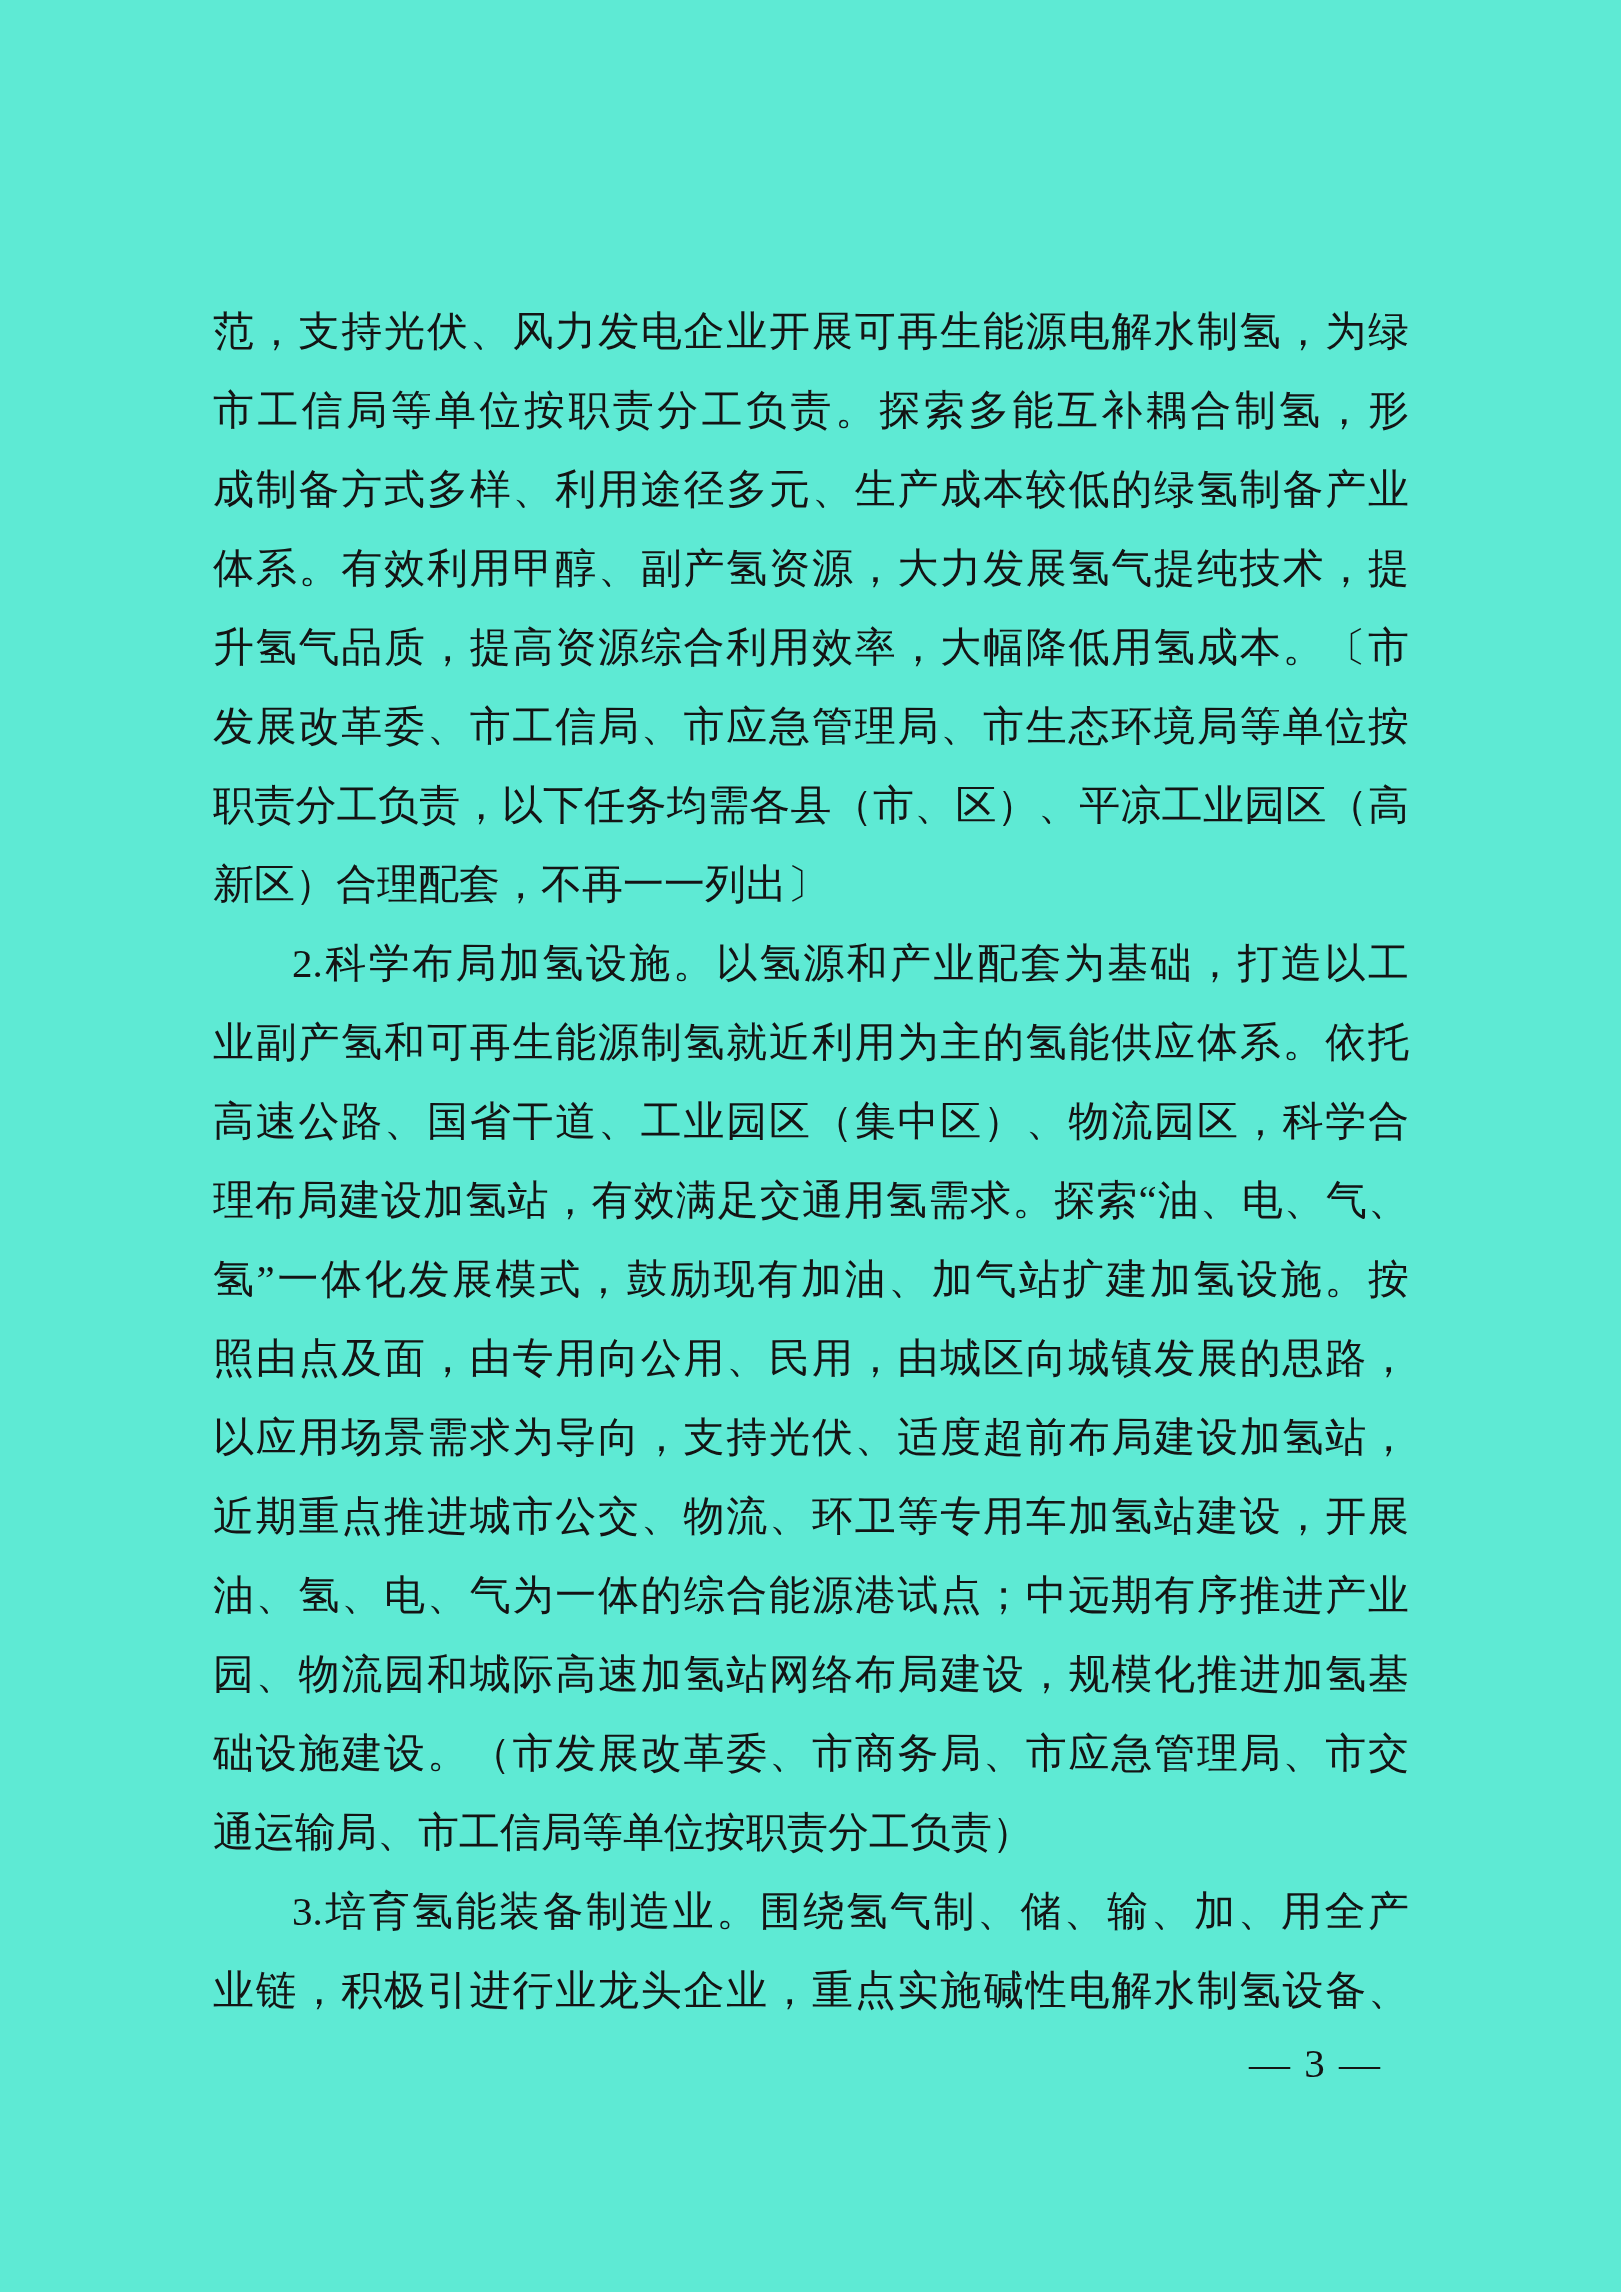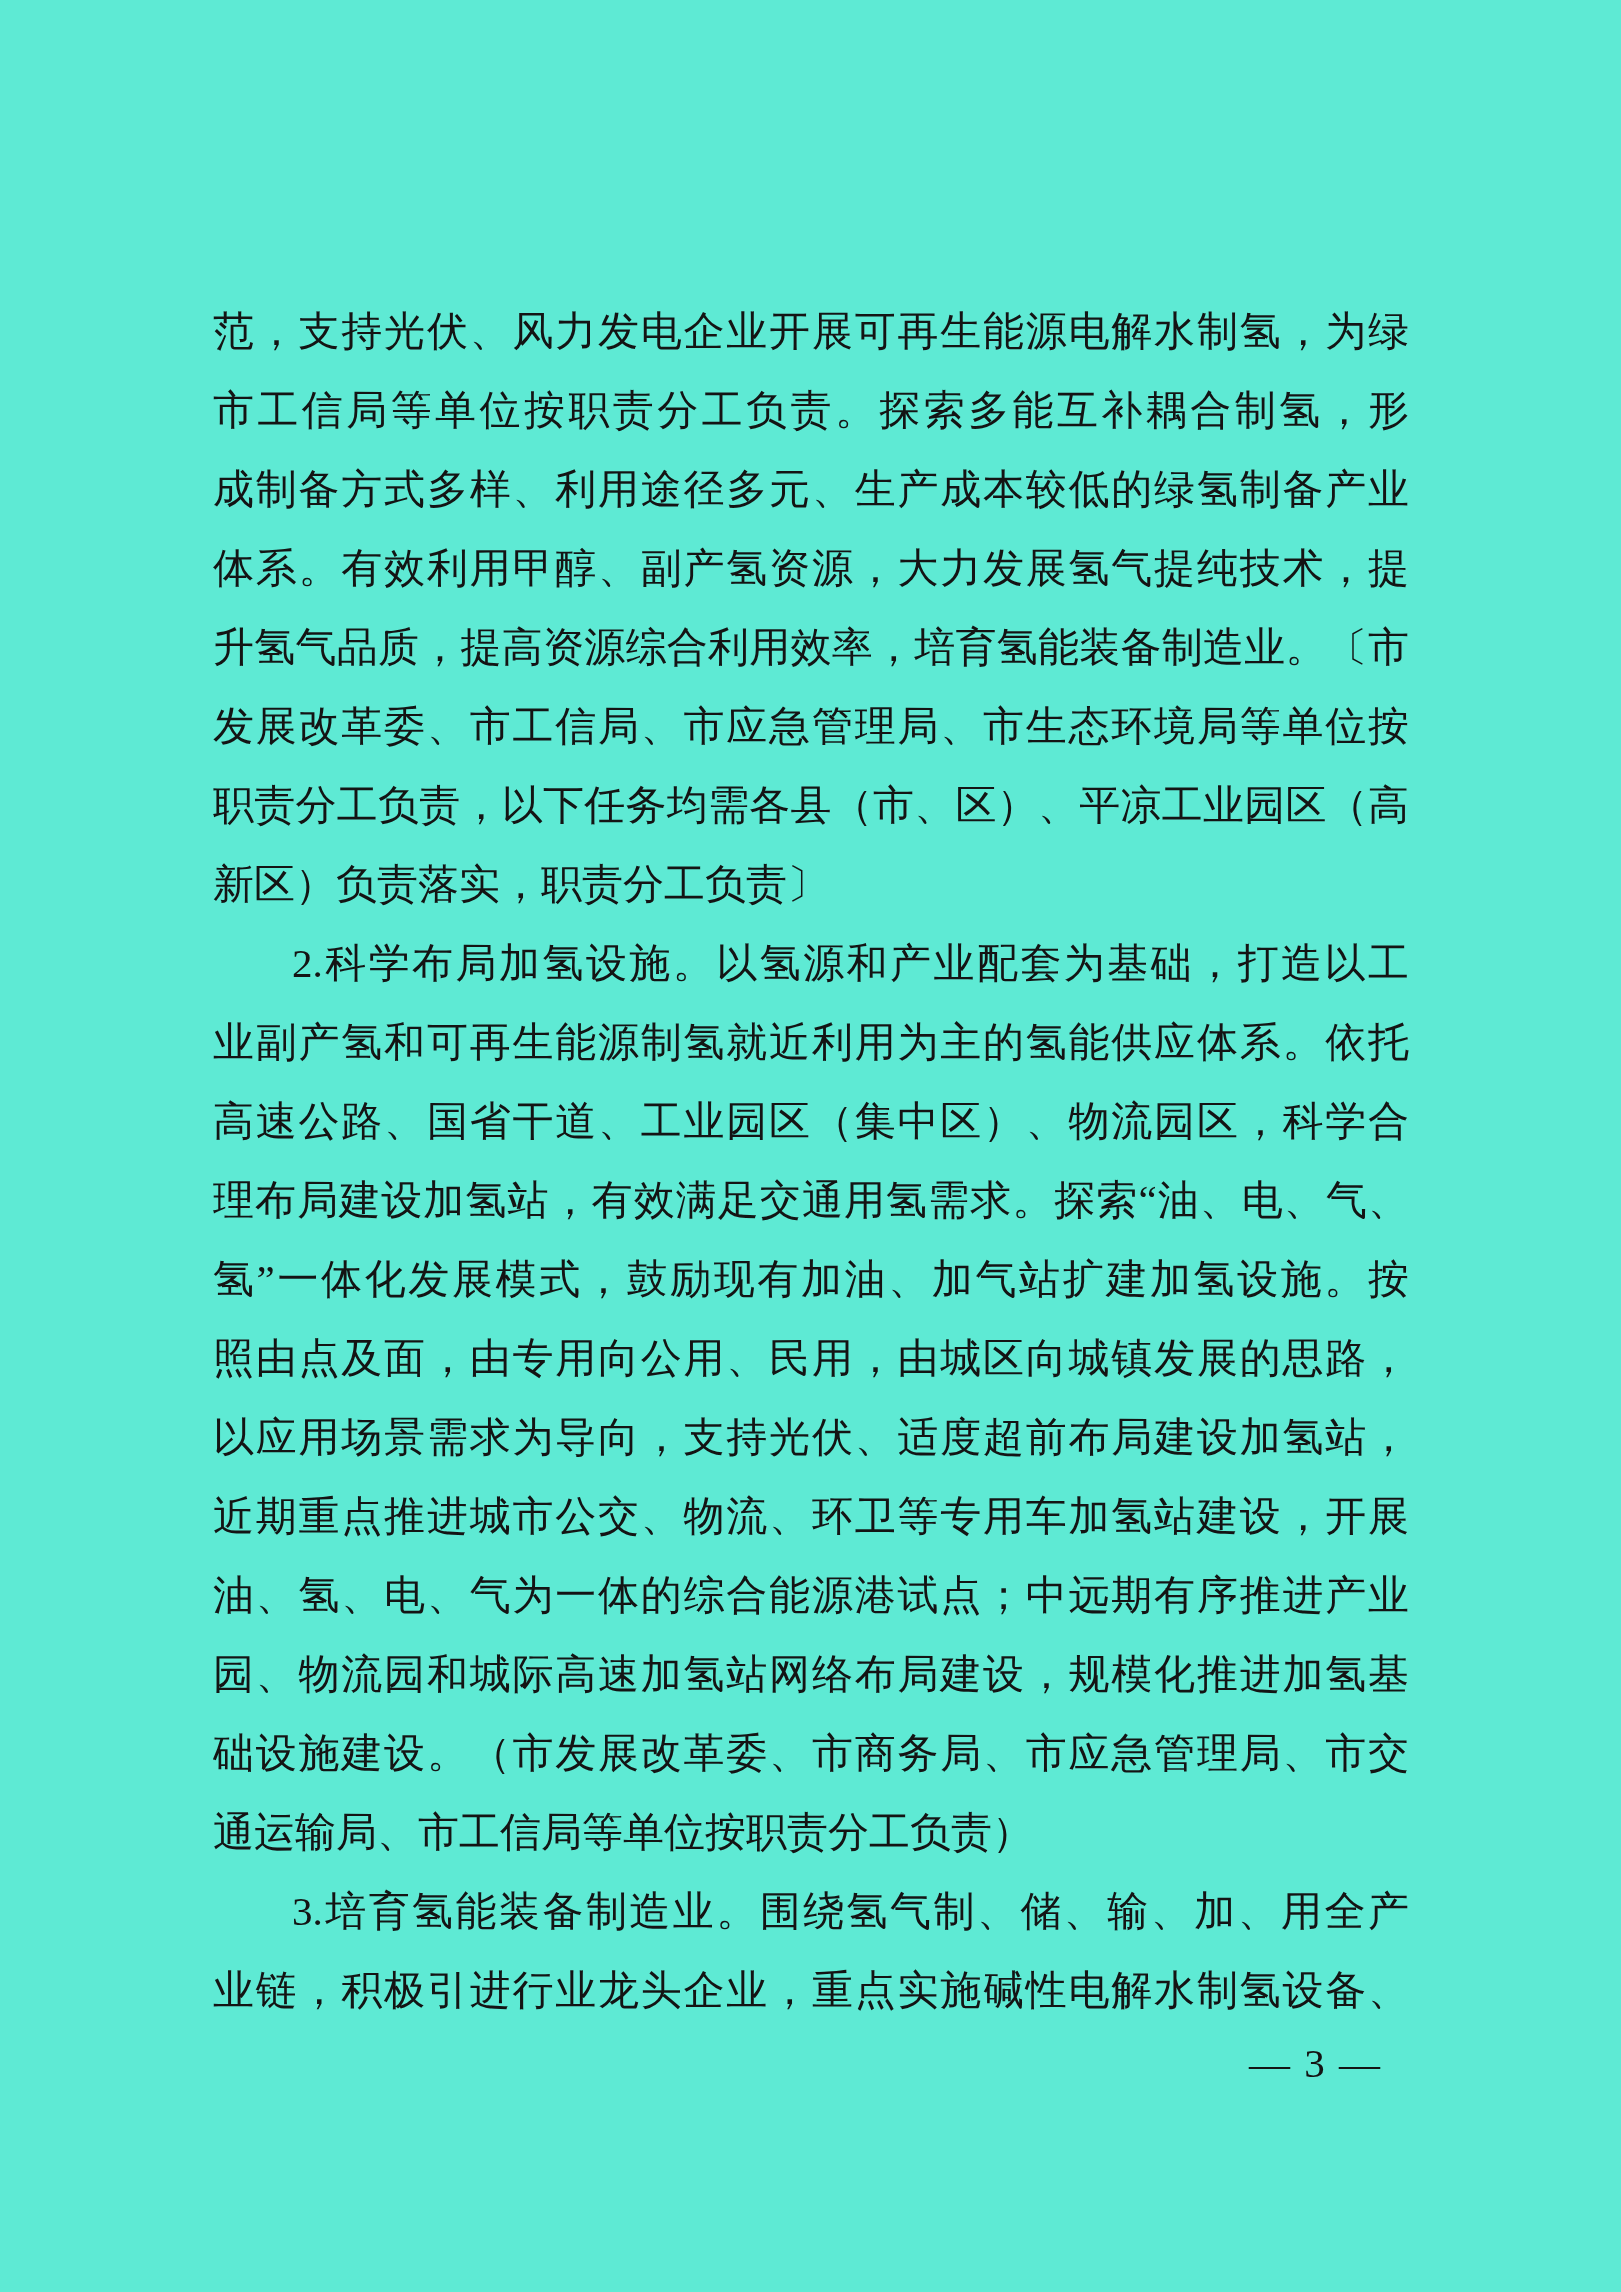--- a/index.html
+++ b/index.html
@@ -56,24 +56,24 @@
 </head>
 <body>
 
 <div class="page">
 
   <main class="text-block">
       <div class="doc-line"><span class="seg-regular">范，支持光伏、风力发电企业开展可再生能源电解水制氢，为绿</span></div>
       <div class="doc-line"><span class="seg-regular">市工信局等单位按职责分工负责。探索多能互补耦合制氢，形</span></div>
       <div class="doc-line"><span class="seg-regular">成制备方式多样、利用途径多元、生产成本较低的绿氢制备产业</span></div>
       <div class="doc-line"><span class="seg-regular">体系。有效利用甲醇、副产氢资源，大力发展氢气提纯技术，提</span></div>
-      <div class="doc-line"><span class="seg-regular">升氢气品质，提高资源综合利用效率，培育氢能装备制造业。〔市</span></div>
+      <div class="doc-line"><span class="seg-regular">升氢气品质，提高资源综合利用效率，大幅降低用氢成本。〔市</span></div>
       <div class="doc-line"><span class="seg-regular">发展改革委、市工信局、市应急管理局、市生态环境局等单位按</span></div>
       <div class="doc-line"><span class="seg-regular">职责分工负责，以下任务均需各县（市、区）、平凉工业园区（高</span></div>
-      <div class="doc-line short"><span class="seg-regular">新区）负责落实，职责分工负责〕</span></div>
+      <div class="doc-line short"><span class="seg-regular">新区）合理配套，不再一一列出〕</span></div>
       <div class="doc-line indent"><span class="seg-bold">2.科学布局加氢设施</span><span class="seg-regular">。以氢源和产业配套为基础，打造以工</span></div>
       <div class="doc-line"><span class="seg-regular">业副产氢和可再生能源制氢就近利用为主的氢能供应体系。依托</span></div>
       <div class="doc-line"><span class="seg-regular">高速公路、国省干道、工业园区（集中区）、物流园区，科学合</span></div>
       <div class="doc-line"><span class="seg-regular">理布局建设加氢站，有效满足交通用氢需求。探索“油、电、气、</span></div>
       <div class="doc-line"><span class="seg-regular">氢”一体化发展模式，鼓励现有加油、加气站扩建加氢设施。按</span></div>
       <div class="doc-line"><span class="seg-regular">照由点及面，由专用向公用、民用，由城区向城镇发展的思路，</span></div>
       <div class="doc-line"><span class="seg-regular">以应用场景需求为导向，支持光伏、适度超前布局建设加氢站，</span></div>
       <div class="doc-line"><span class="seg-regular">近期重点推进城市公交、物流、环卫等专用车加氢站建设，开展</span></div>
       <div class="doc-line"><span class="seg-regular">油、氢、电、气为一体的综合能源港试点；中远期有序推进产业</span></div>
       <div class="doc-line"><span class="seg-regular">园、物流园和城际高速加氢站网络布局建设，规模化推进加氢基</span></div>

